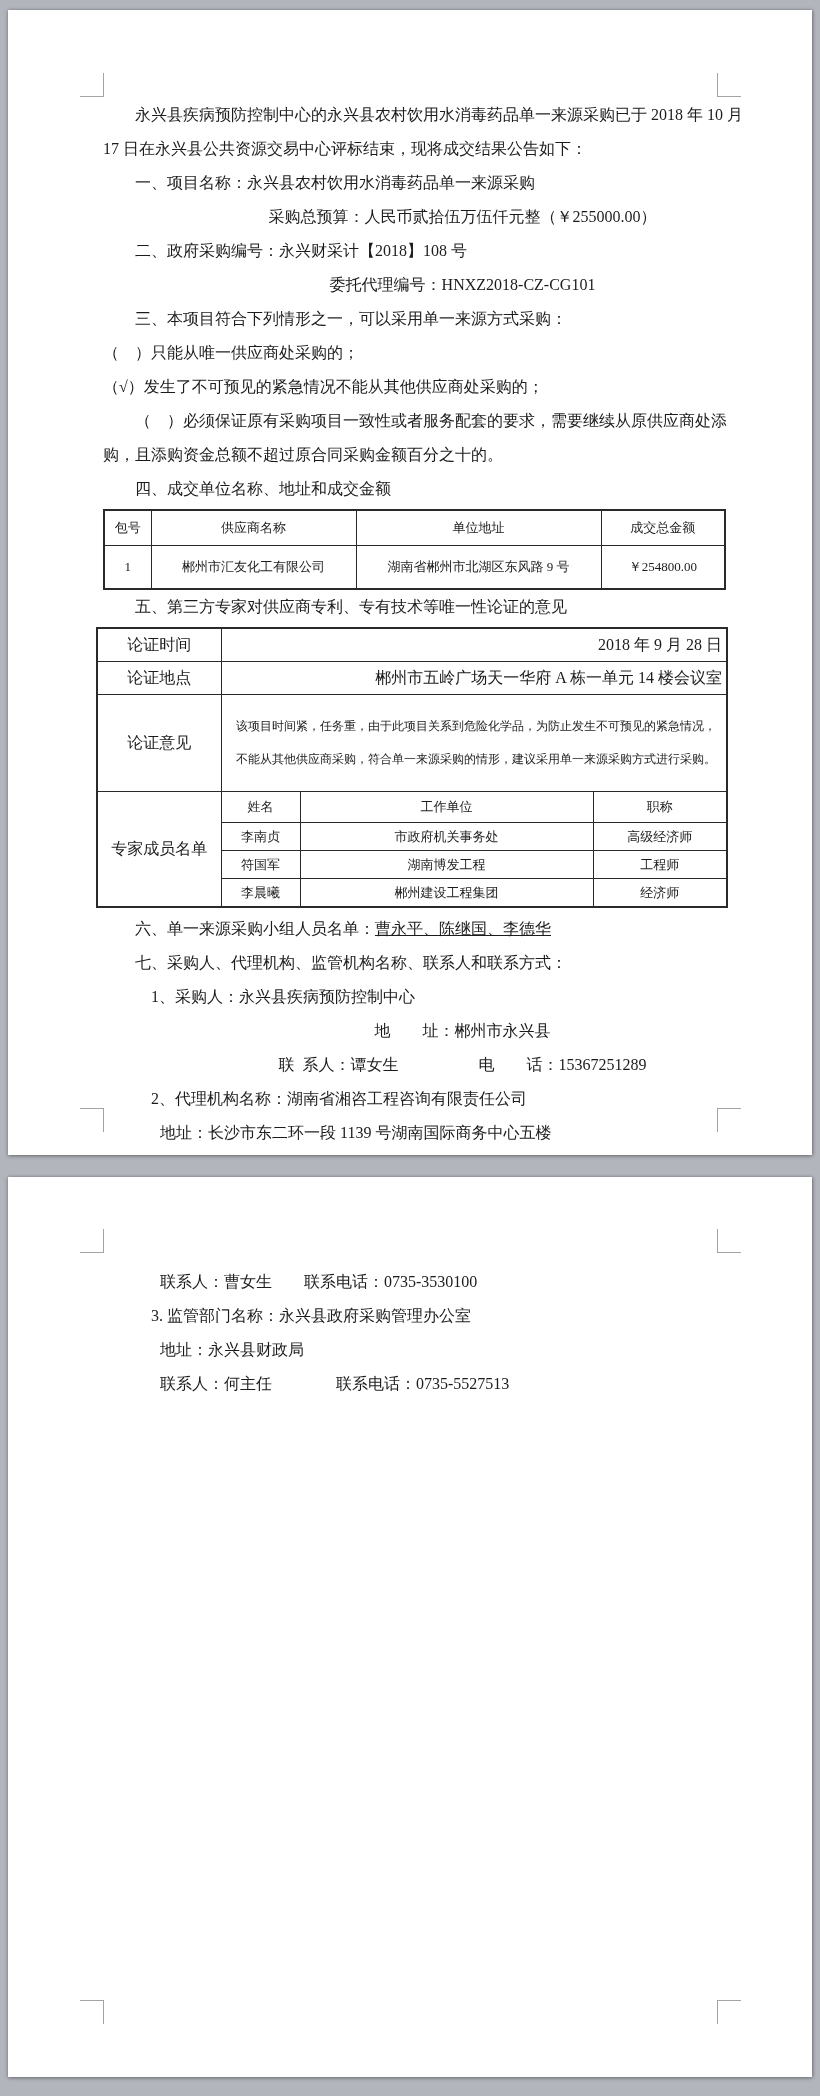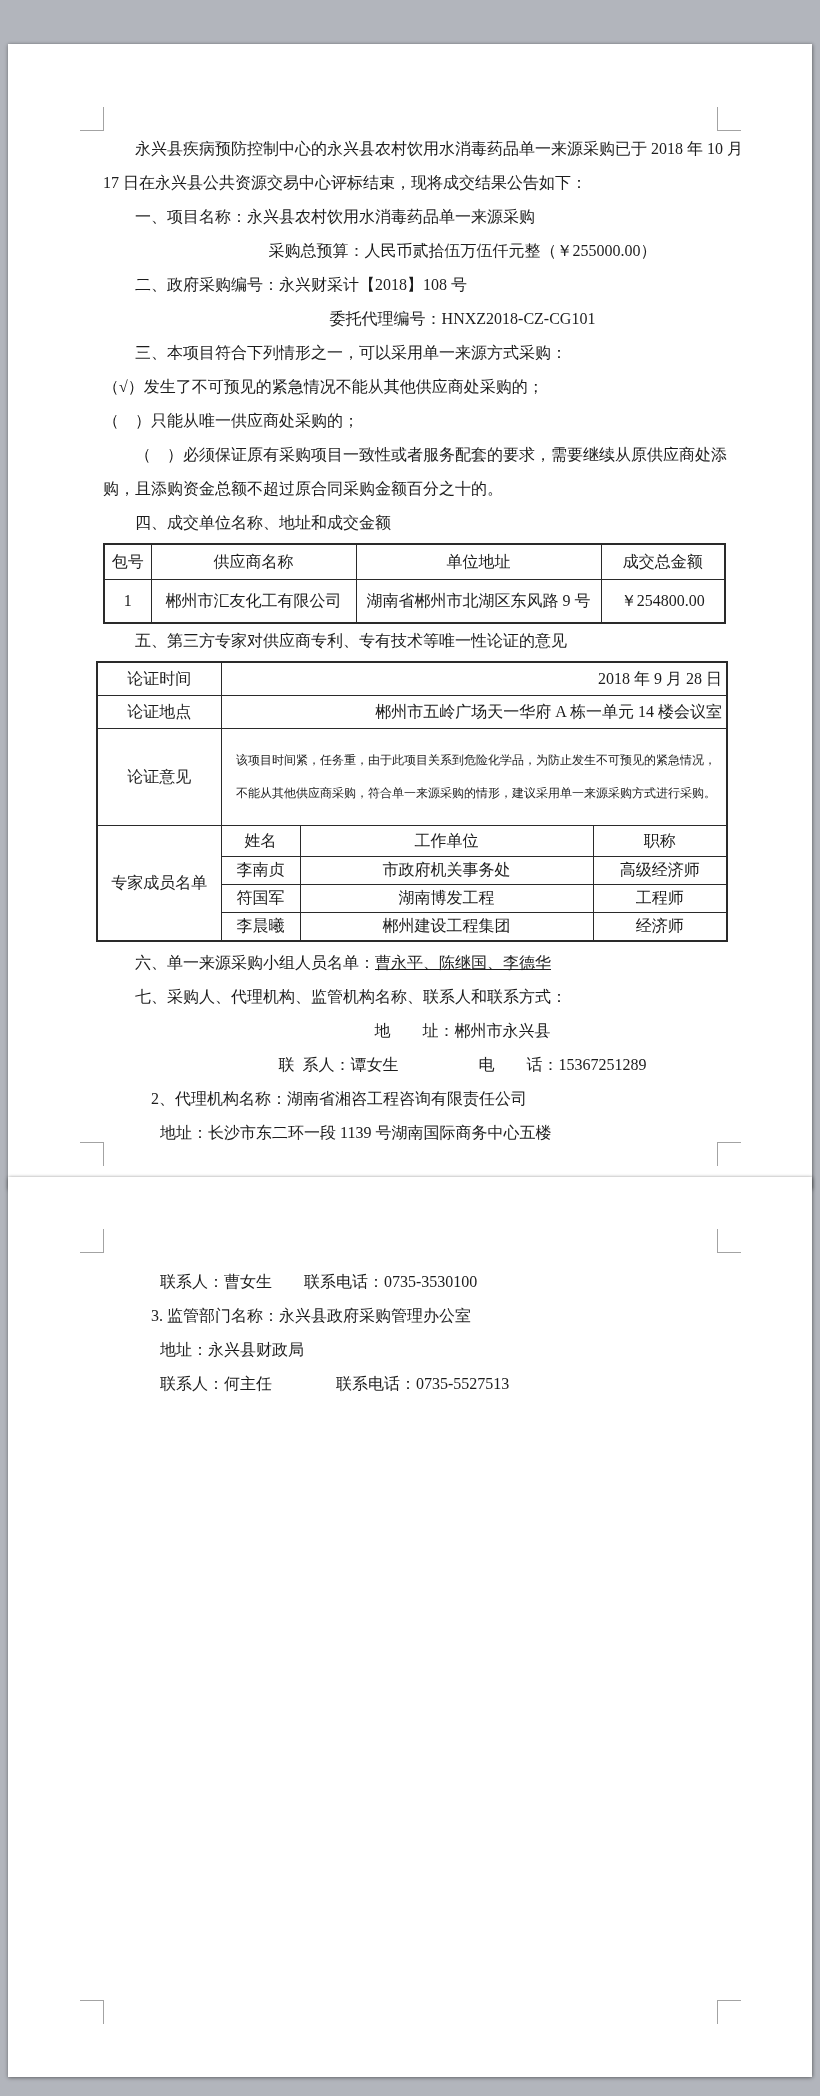--- a/index.html
+++ b/index.html
@@ -8,37 +8,37 @@
     background:#b2b5bc;
     font-family:"Liberation Serif","DejaVu Serif",serif;
     color:#1c1c1c;
     position:relative;
     overflow:hidden;
   }
   .page{
     position:absolute;left:8px;width:804px;background:#ffffff;
     box-shadow:0 1px 4px rgba(0,0,0,.35),1px 0 3px rgba(0,0,0,.2);
   }
-  #page1{top:10px;height:1145px;margin-top:34px;}
+  #page1{top:10px;height:1145px;}
   #page2{top:1177px;height:900px;}
   .mark{position:absolute;width:23px;height:23px;}
   .mark.tl{border-right:1px solid #a3a3a3;border-bottom:1px solid #a3a3a3;}
   .mark.tr{border-left:1px solid #a3a3a3;border-bottom:1px solid #a3a3a3;}
   .mark.bl{border-top:1px solid #a3a3a3;border-right:1px solid #a3a3a3;}
   .mark.br{border-top:1px solid #a3a3a3;border-left:1px solid #a3a3a3;}
   .content{position:absolute;left:95px;top:88px;width:655px;font-size:16px;}
   .ln{line-height:34px;white-space:pre-wrap;}
   .ind2{text-indent:32px;}
   .ind3{text-indent:48px;}
   .ind35{text-indent:57px;}
   .ind4{text-indent:64px;text-align:center;}
   .names-u{text-decoration:underline;}
   table{border-collapse:collapse;table-layout:fixed;}
   td{border:1px solid #2a2a2a;text-align:center;vertical-align:middle;
-     font-size:16px;padding:0 4px;overflow:hidden;}
+     font-size:13px;padding:0 4px;overflow:hidden;}
   #winner-table{width:621px;margin-top:3px;border:2px solid #2a2a2a;}
   #winner-table td.hd{height:34px;}
   #winner-table td.dt{height:42px;}
   #expert-table{width:630px;margin-left:-7px;margin-top:3px;border:2px solid #2a2a2a;margin-bottom:4px;}
   #expert-table td.lab{font-size:16px;}
   #expert-table td.r1{height:32px;}
   #expert-table td.hd{height:30px;}
   #expert-table td.dt{height:27px;}
   #expert-table td.opinion{
     text-align:right;line-height:33px;padding:5px 10px;font-size:12px;
@@ -55,22 +55,22 @@
   <div class="mark bl" style="left:72px;top:1098px;"></div>
   <div class="mark br" style="left:709px;top:1098px;"></div>
 
   <div class="content">
     <div class="ln ind2">永兴县疾病预防控制中心的永兴县农村饮用水消毒药品单一来源采购已于 2018 年 10 月 17 日在永兴县公共资源交易中心评标结束，现将成交结果公告如下：</div>
     <div class="ln ind2">一、项目名称：永兴县农村饮用水消毒药品单一来源采购</div>
     <div class="ln ind4">采购总预算：人民币贰拾伍万伍仟元整（￥255000.00）</div>
     <div class="ln ind2">二、政府采购编号：永兴财采计【2018】108 号</div>
     <div class="ln ind4">委托代理编号：HNXZ2018-CZ-CG101</div>
     <div class="ln ind2">三、本项目符合下列情形之一，可以采用单一来源方式采购：</div>
+    <div class="ln">（　）只能从唯一供应商处采购的；</div>
     <div class="ln">（√）发生了不可预见的紧急情况不能从其他供应商处采购的；</div>
-    <div class="ln">（　）只能从唯一供应商处采购的；</div>
     <div class="ln ind2">（　）必须保证原有采购项目一致性或者服务配套的要求，需要继续从原供应商处添购，且添购资金总额不超过原合同采购金额百分之十的。</div>
     <div class="ln ind2">四、成交单位名称、地址和成交金额</div>
 
     <table id="winner-table">
       <colgroup>
           <col style="width:47px">
           <col style="width:205px">
           <col style="width:245px">
           <col style="width:124px">
         </colgroup>
@@ -131,20 +131,21 @@
       <tr>
         <td class="dt">李晨曦</td>
         <td class="dt">郴州建设工程集团</td>
         <td class="dt">经济师</td>
       </tr>
     </tbody>
       </table>
 
     <div class="ln ind2"><span>六、单一来源采购小组人员名单：</span><span class="names-u">曹永平、陈继国、李德华</span></div>
     <div class="ln ind2">七、采购人、代理机构、监管机构名称、联系人和联系方式：</div>
+    <div class="ln ind3">1、采购人：永兴县疾病预防控制中心</div>
     <div class="ln ind4">地　　址：郴州市永兴县</div>
     <div class="ln ind4">联  系人：谭女生　　　　　电　　话：15367251289</div>
     <div class="ln ind3">2、代理机构名称：湖南省湘咨工程咨询有限责任公司</div>
     <div class="ln ind35">地址：长沙市东二环一段 1139 号湖南国际商务中心五楼</div>
   </div>
 </div>
 
 <div class="page" id="page2">
   <div class="mark tl" style="left:72px;top:52px;"></div>
   <div class="mark tr" style="left:709px;top:52px;"></div>

